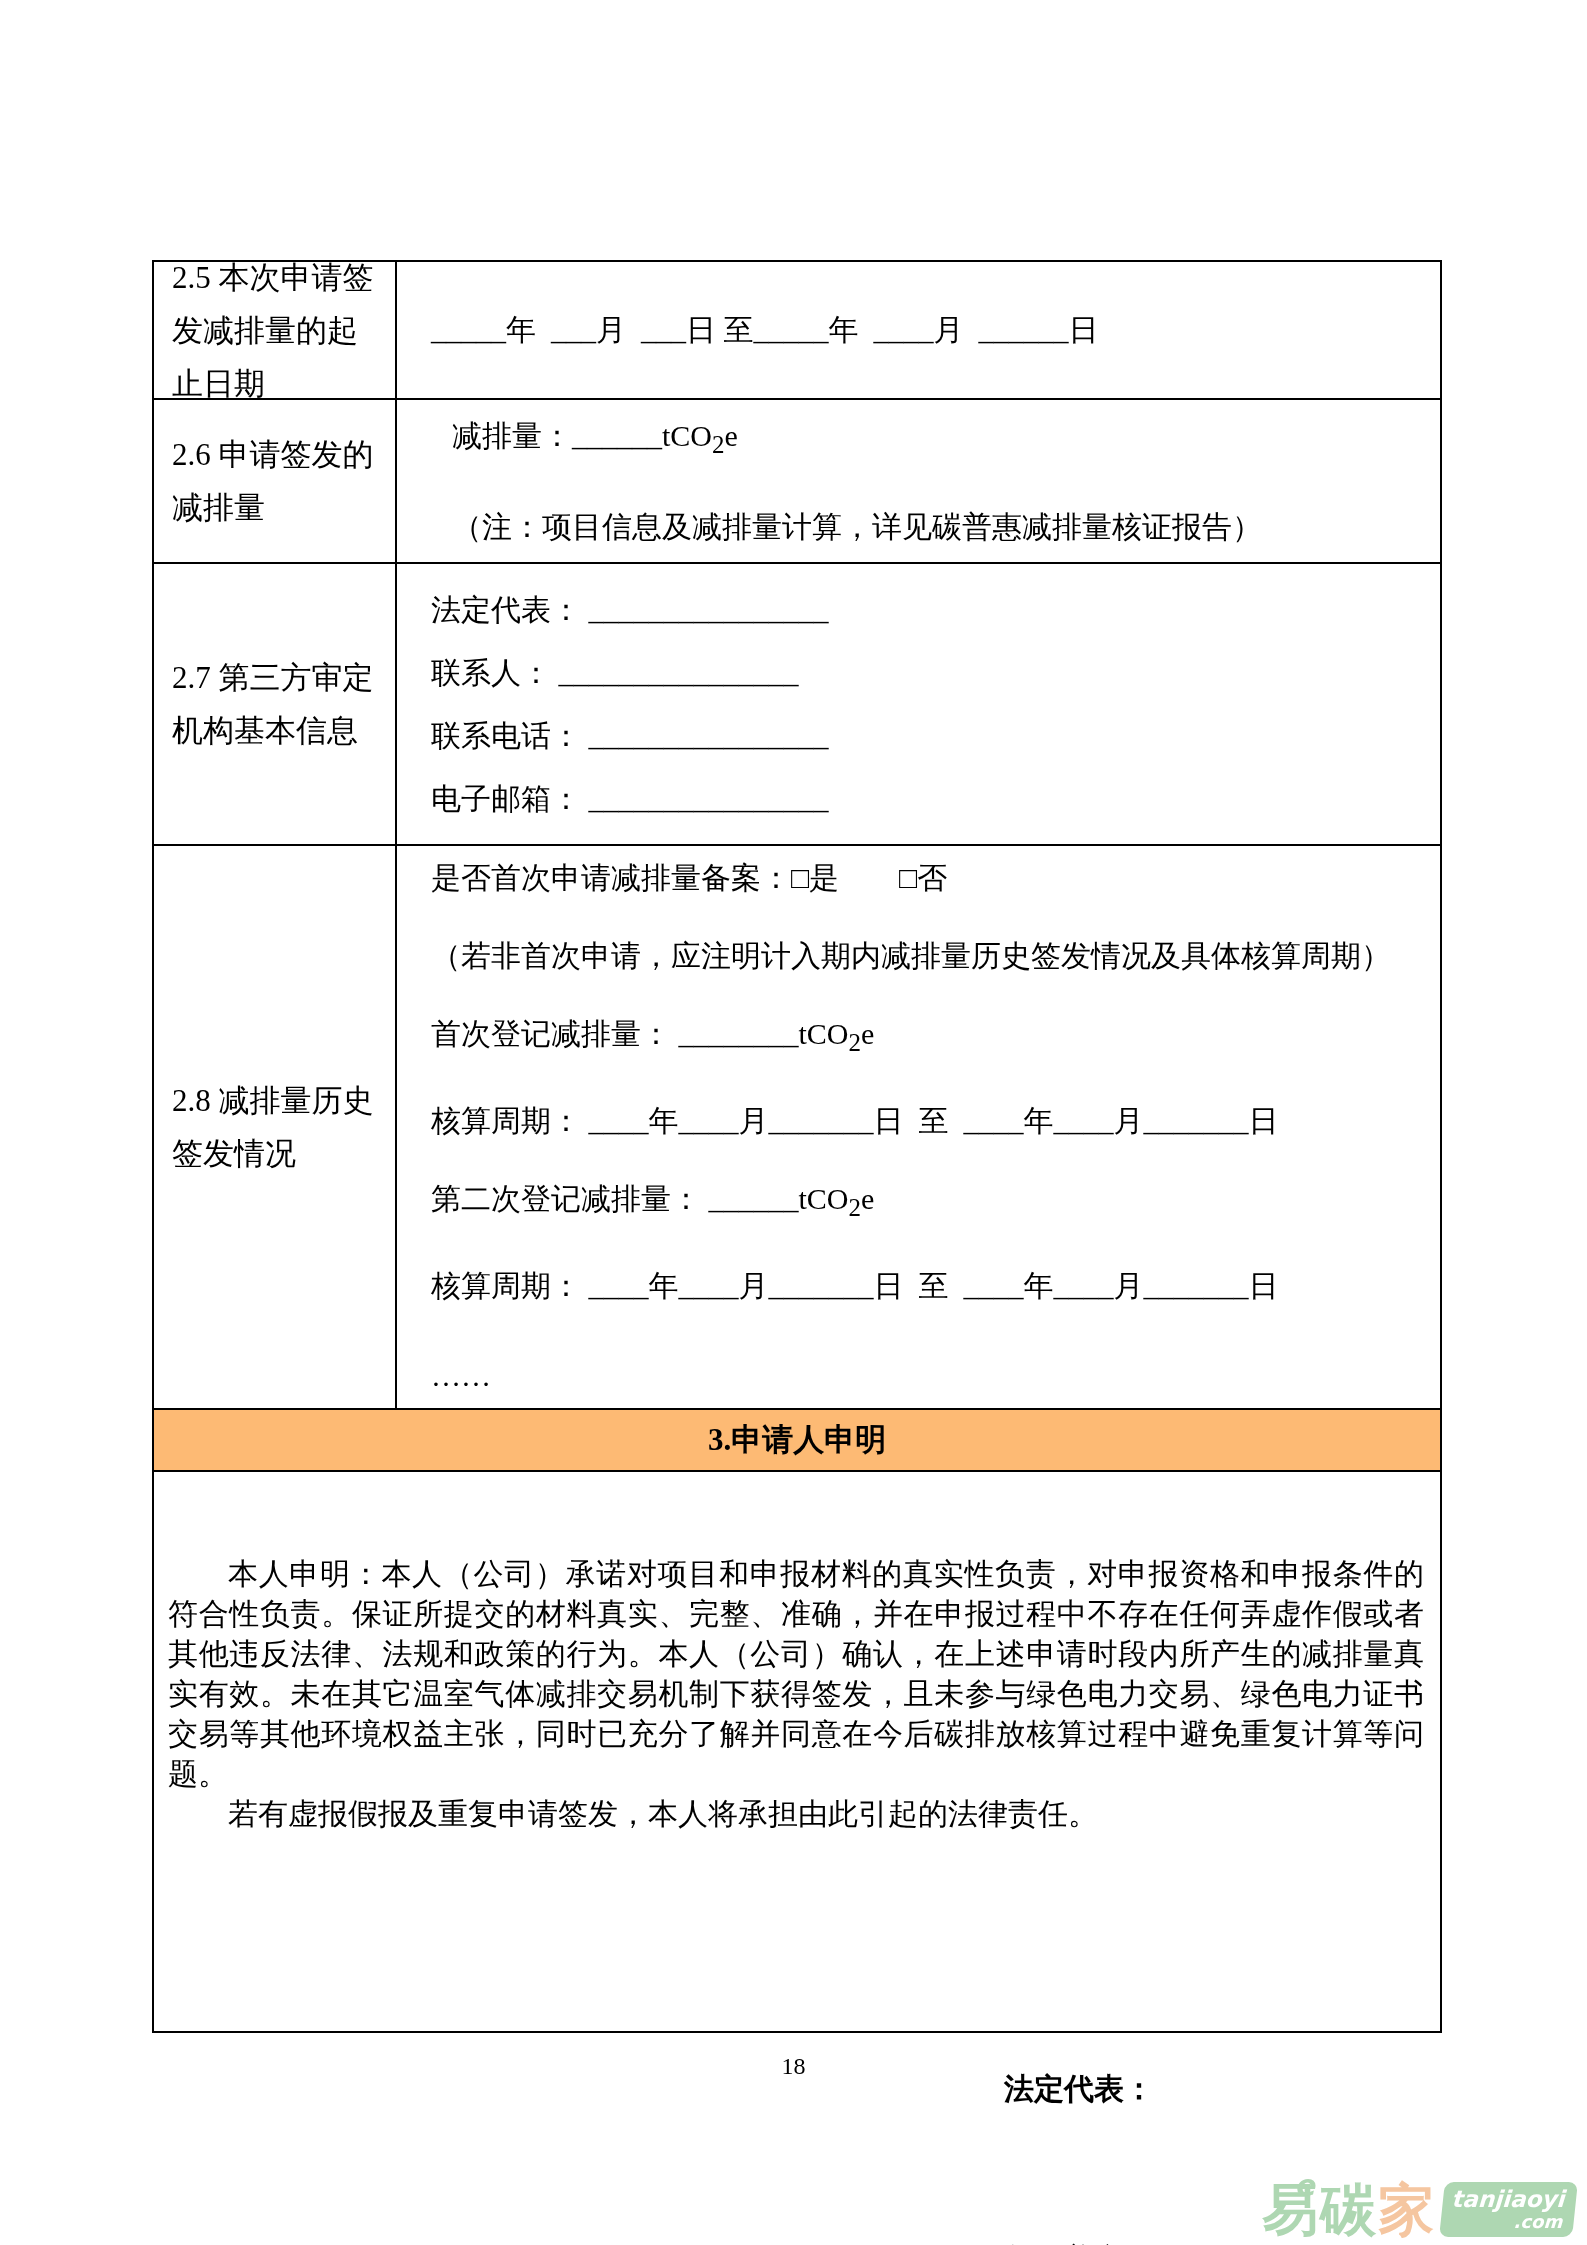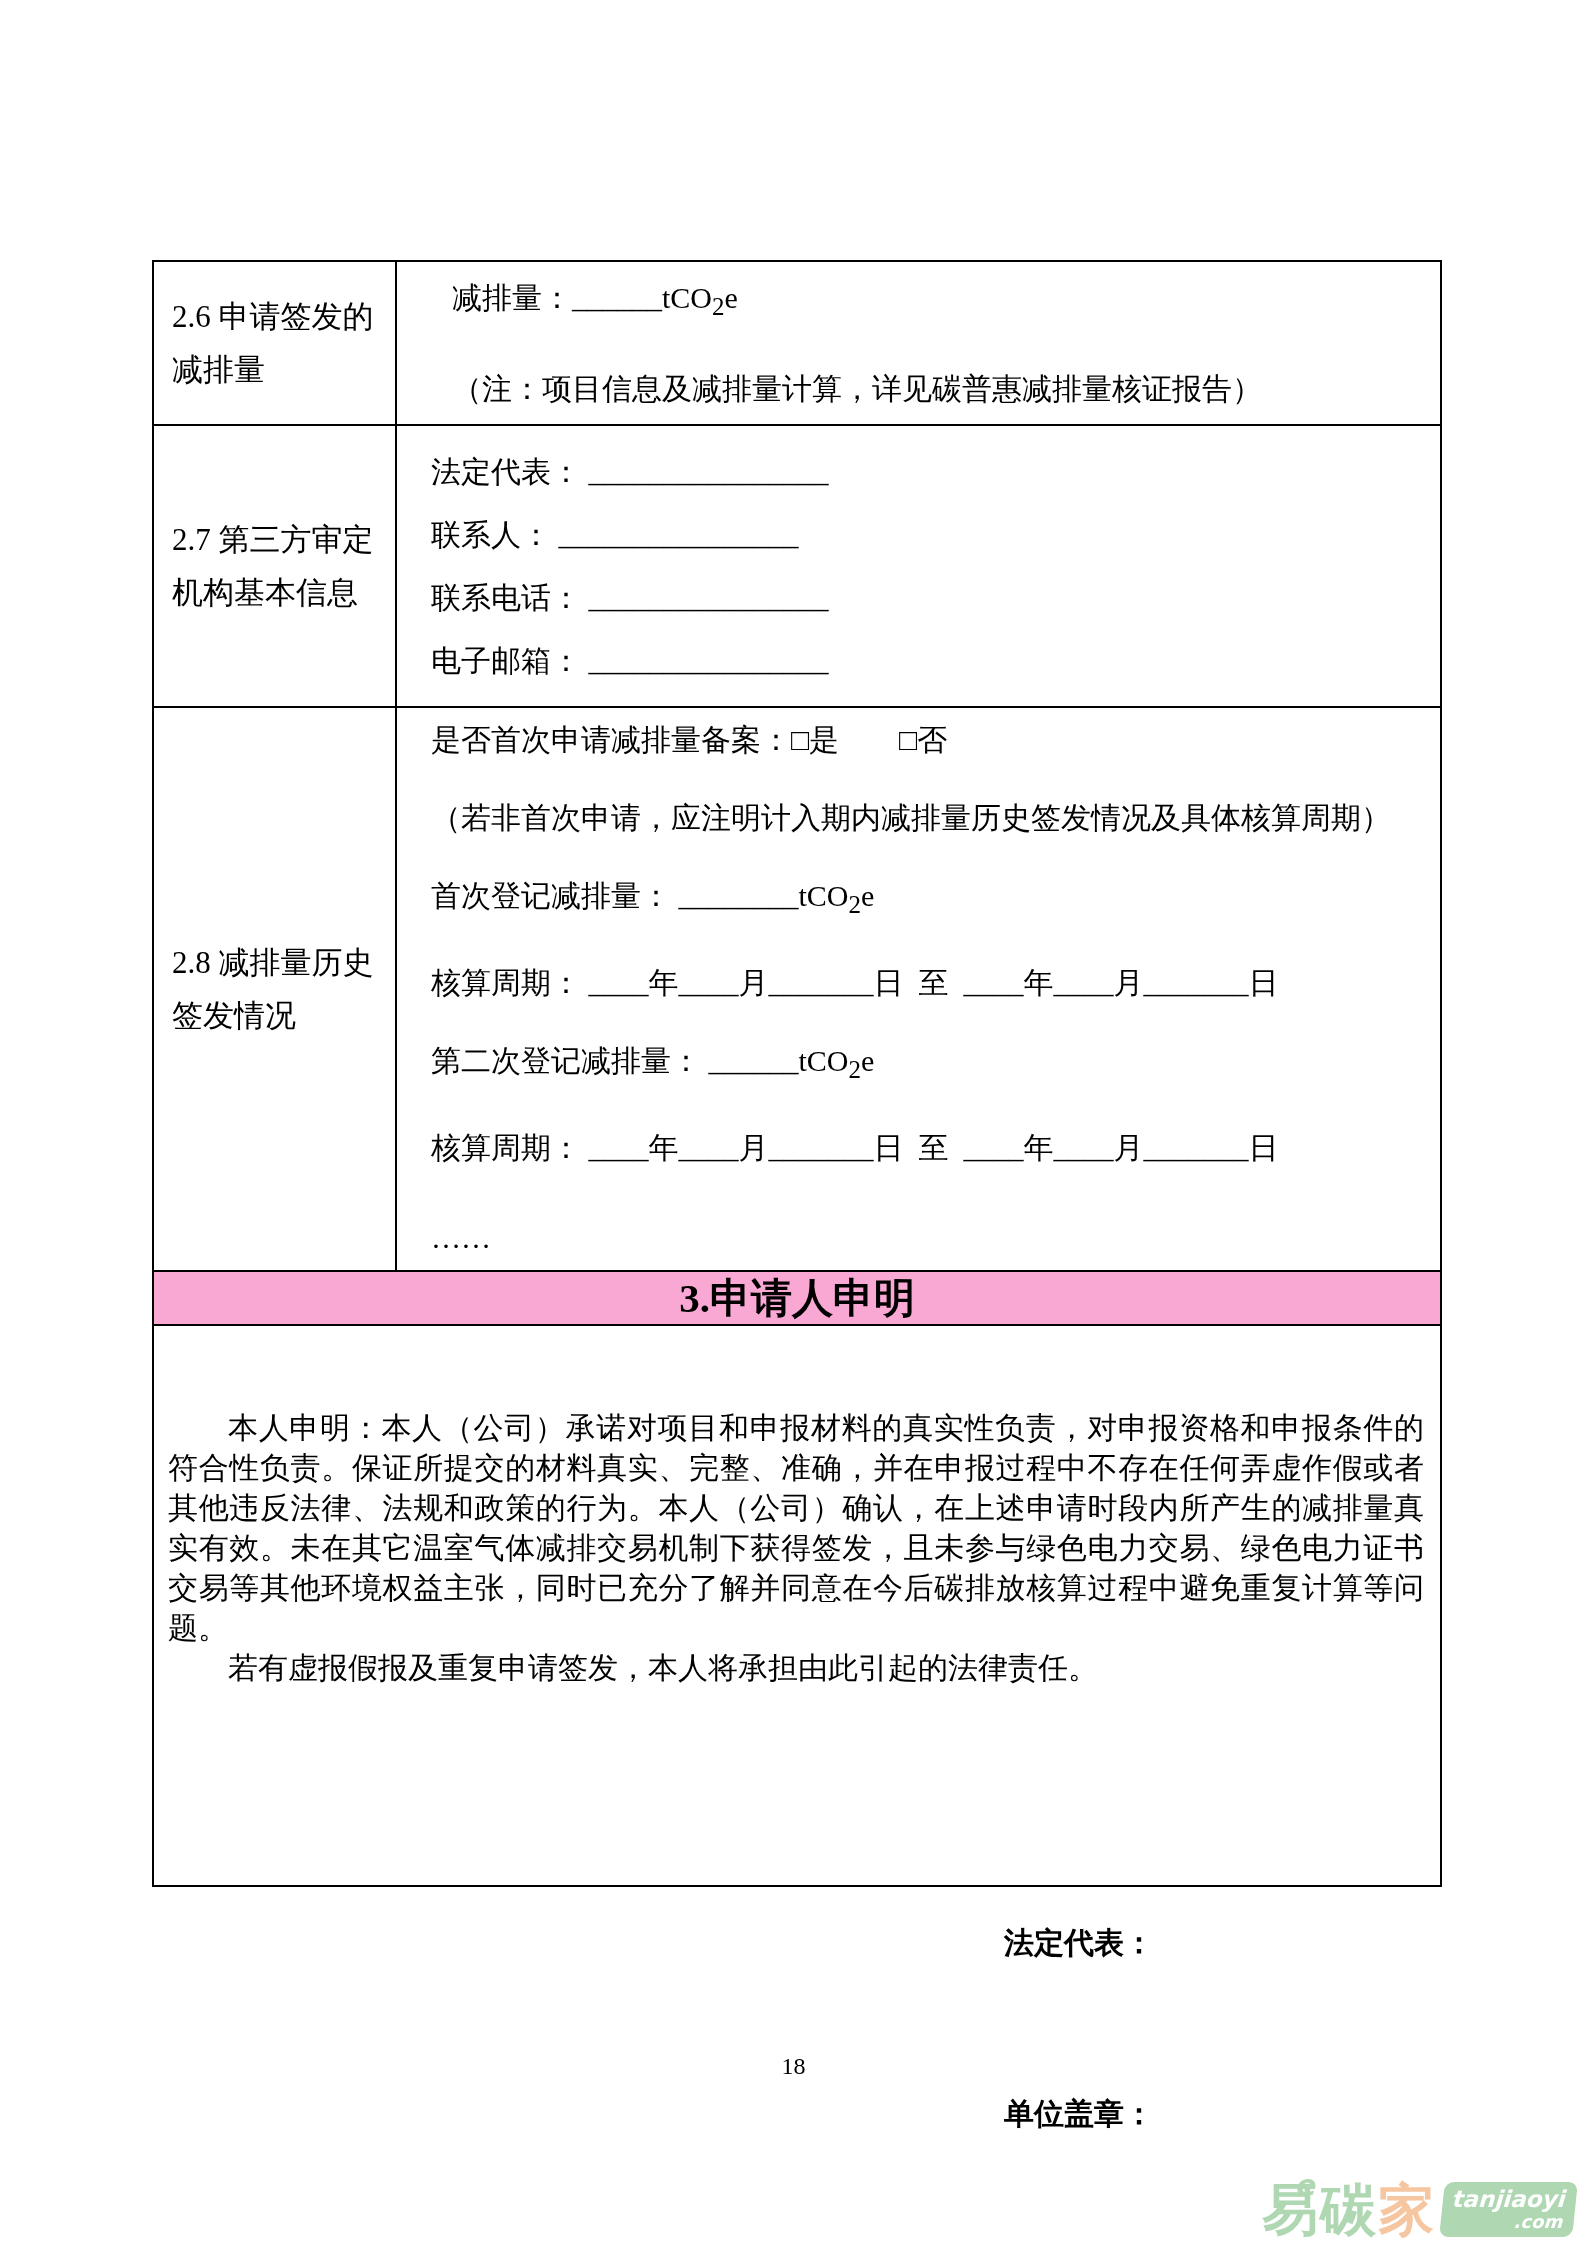--- a/index.html
+++ b/index.html
@@ -33,23 +33,23 @@
   .r25{height:138px;}
   .r26{height:164px;}
   .r26 .content-cell{row-gap:46px;margin-left:21px;}
   .r27{height:282px;}
   .r27 .content-cell{row-gap:27px;}
   .r28{height:564px;}
   .r28 .content-cell{row-gap:42px;}
   .line{white-space:pre-wrap;}
   .ellipsis-line{margin-top:12px;}
   .section-header{
-    height:54px;background:#f9a8d4;
+    height:62px;background:#fdba74;
     display:flex;align-items:center;justify-content:center;
-    font-size:41px;font-weight:bold;
+    font-size:31px;font-weight:bold;
   }
   .decl-cell{height:559px;box-sizing:border-box;padding:82px 16px 0 14px;}
   .decl-cell p{
     margin:0;font-size:30px;line-height:40px;
     text-align:justify;text-indent:2em;
   }
   .sig-block{
     margin-top:112px;margin-left:836px;
     font-size:30px;font-weight:bold;line-height:57px;
     white-space:pre-wrap;
@@ -80,20 +80,28 @@
   .wm-badge .l1{font-size:23px;font-weight:bold;font-style:italic;line-height:25px;}
   .wm-badge .l2{font-size:18px;font-weight:bold;font-style:italic;line-height:19px;text-align:right;}
 </style>
 </head>
 <body>
 
 <div class="page">
 
   <div class="doc-table">
 
+    <div class="row r25">
+      <div class="label-cell">
+        <span>2.5  本次申请签发减排量的起止日期</span>
+      </div>
+      <div class="content-cell">
+        <div class="line">_____年  ___月  ___日 至_____年  ____月  ______日</div>
+      </div>
+    </div>
 
     <div class="row r26">
       <div class="label-cell">
         <span>2.6  申请签发的减排量</span>
       </div>
       <div class="content-cell">
         <div class="line"><span>减排量：______</span><span>tCO</span><sub>2</sub><span>e</span></div>
         <div class="line">（注：项目信息及减排量计算，详见碳普惠减排量核证报告）</div>
       </div>
     </div>

